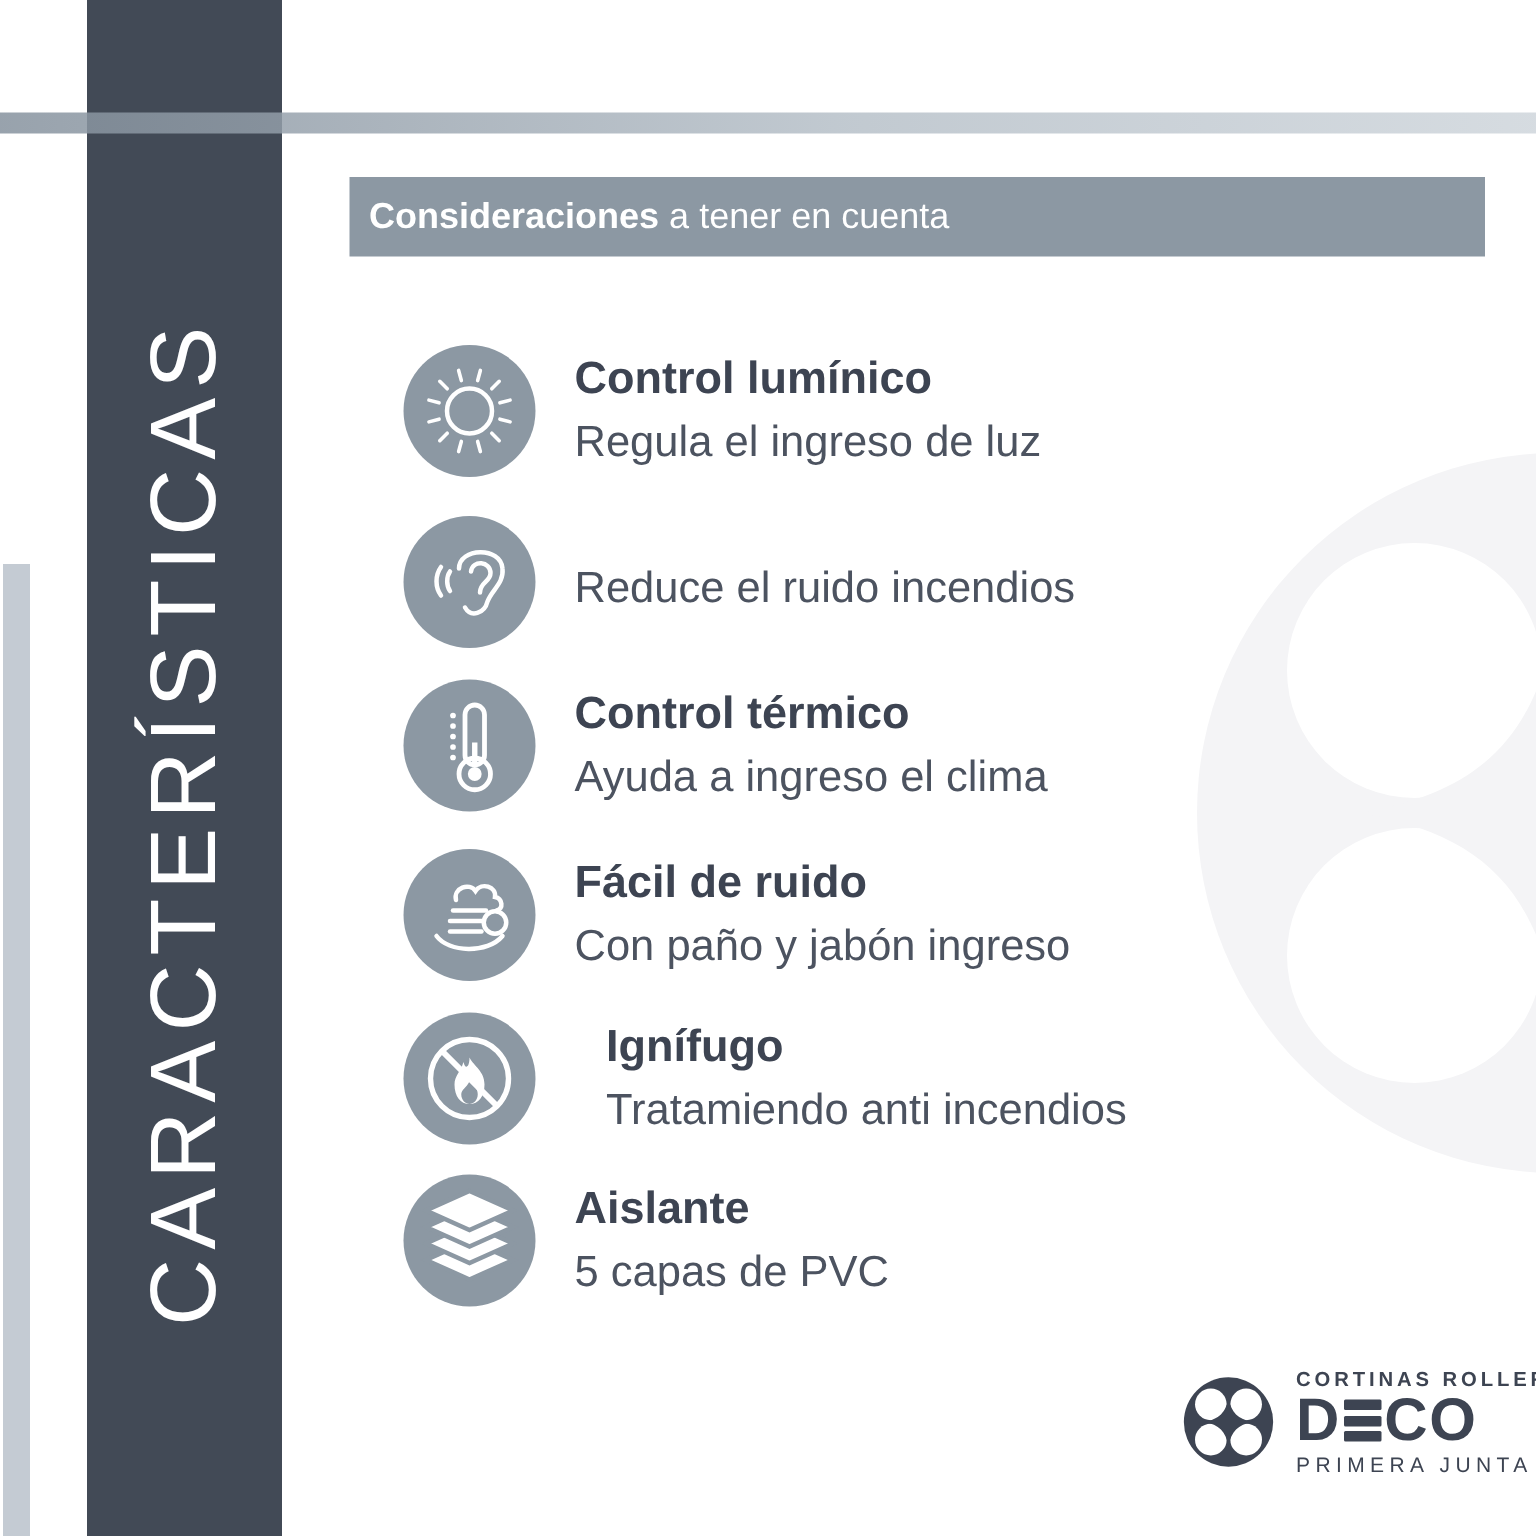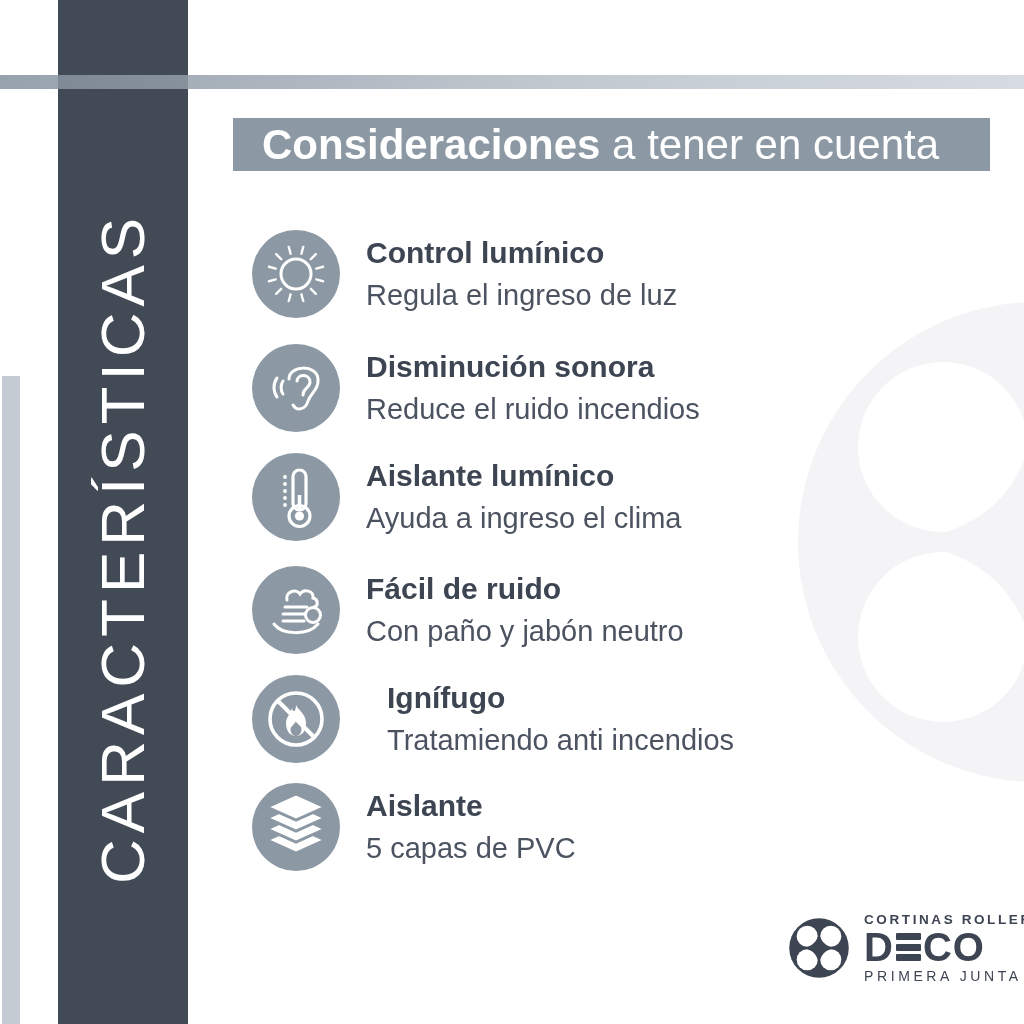--- a/index.html
+++ b/index.html
@@ -22,25 +22,25 @@
     position:absolute;left:92px;top:884px;z-index:3;
     transform:rotate(-90deg);transform-origin:left top;
     font-size:62px;font-weight:300;letter-spacing:6px;color:#ffffff;
     white-space:nowrap;line-height:1;
   }
   
   .banner{
     position:absolute;left:233px;top:118px;width:757px;height:53px;z-index:3;
     background:#8c98a3;display:flex;align-items:center;
   }
-  .banner-text{margin-left:29px;font-size:42px;color:#ffffff;font-weight:300;white-space:nowrap;text-align:right;}
+  .banner-text{margin-left:13px;font-size:24px;color:#ffffff;font-weight:300;white-space:nowrap;text-align:right;}
   .banner-text b{font-weight:700;}
   
   .feature{
-    position:absolute;left:252px;height:88px;z-index:3;
+    position:absolute;left:269px;height:88px;z-index:3;
     display:flex;align-items:center;gap:26px;
   }
   .f1{top:230px;} .f2{top:344px;} .f3{top:453px;}
   .f4{top:566px;} .f5{top:675px;gap:47px;} .f6{top:783px;}
   .icon-circle{
     width:88px;height:88px;border-radius:50%;background:#8c98a3;
     flex:0 0 auto;display:flex;align-items:center;justify-content:center;
   }
   .icon-circle svg{width:88px;height:88px;display:block;}
   .f-text{display:flex;flex-direction:column;}
@@ -110,21 +110,20 @@
   <div class="feature f2">
     <div class="icon-circle">
       <svg viewBox="0 0 88 88" aria-hidden="true" fill="none" stroke="#fff" stroke-width="3" stroke-linecap="round">
         <path d="M37 35 C37 21 65 20 66 35 C67 45 59 49 56 57 C54 65 45 68 41 61"></path>
         <path d="M45 37 C46 29 58 30 58 38 C58 44 51 44 51 51"></path>
         <path d="M31 37 C28.5 40.5 28.5 46.5 31 50"></path>
         <path d="M25 34 C21 39.5 21 47.5 25 53"></path>
       </svg>
     </div>
     <div class="f-text">
-      <div class="f-title">Disminución sonora</div>
       <div class="f-sub">Reduce el ruido incendios</div>
     </div>
   </div>
 
   <div class="feature f3">
     <div class="icon-circle">
       <svg viewBox="0 0 88 88" aria-hidden="true">
         <rect x="41" y="17" width="13" height="40" rx="6.5" fill="none" stroke="#fff" stroke-width="3.2"></rect>
         <circle cx="47.5" cy="63" r="10.5" fill="none" stroke="#fff" stroke-width="3.2"></circle>
         <line x1="47.5" y1="42" x2="47.5" y2="57" stroke="#fff" stroke-width="3.6"></line>
@@ -132,39 +131,39 @@
         <g fill="#fff">
           <circle cx="33" cy="24" r="1.9"></circle>
           <circle cx="33" cy="31" r="1.9"></circle>
           <circle cx="33" cy="38" r="1.9"></circle>
           <circle cx="33" cy="45" r="1.9"></circle>
           <circle cx="33" cy="52" r="1.9"></circle>
         </g>
       </svg>
     </div>
     <div class="f-text">
-      <div class="f-title">Aislante lumínico</div>
+      <div class="f-title">Control térmico</div>
       <div class="f-sub">Ayuda a ingreso el clima</div>
     </div>
   </div>
 
   <div class="feature f4">
     <div class="icon-circle">
       <svg viewBox="0 0 88 88" aria-hidden="true" fill="none" stroke="#fff" stroke-width="3" stroke-linecap="round">
         <path d="M35 34 C33 26 44 22 48 28 C52 22 62 25 61 32 C66 33 67 40 62 41"></path>
         <circle cx="61" cy="49" r="7.5"></circle>
         <line x1="33" y1="41" x2="55" y2="41"></line>
         <line x1="31" y1="48" x2="53" y2="48"></line>
         <line x1="31" y1="55" x2="52" y2="55"></line>
         <path d="M22 58 C30 69 56 70 66 58"></path>
       </svg>
     </div>
     <div class="f-text">
       <div class="f-title">Fácil de ruido</div>
-      <div class="f-sub">Con paño y jabón neutro</div>
+      <div class="f-sub">Con paño y jabón ingreso</div>
     </div>
   </div>
 
   <div class="feature f5">
     <div class="icon-circle">
       <svg viewBox="0 0 88 88" aria-hidden="true">
         <path d="M44 30 C47 36 54 39 54 48 C54 56 50 61 44 61 C38 61 34 56 34 48 C34 42 38 40 40 33 C41 38 44 37 44 30 Z" fill="#fff"></path>
         <path d="M44 46 C47 49 49.5 50.5 49.5 54.5 C49.5 58.5 46.5 61 44 61 C41.5 61 38.5 58.5 38.5 54.5 C38.5 51.5 42 50 44 46 Z" fill="#8c98a3"></path>
         <line x1="26" y1="26" x2="62" y2="62" stroke="#fff" stroke-width="4"></line>
         <circle cx="44" cy="44" r="26" fill="none" stroke="#fff" stroke-width="3.6"></circle>

